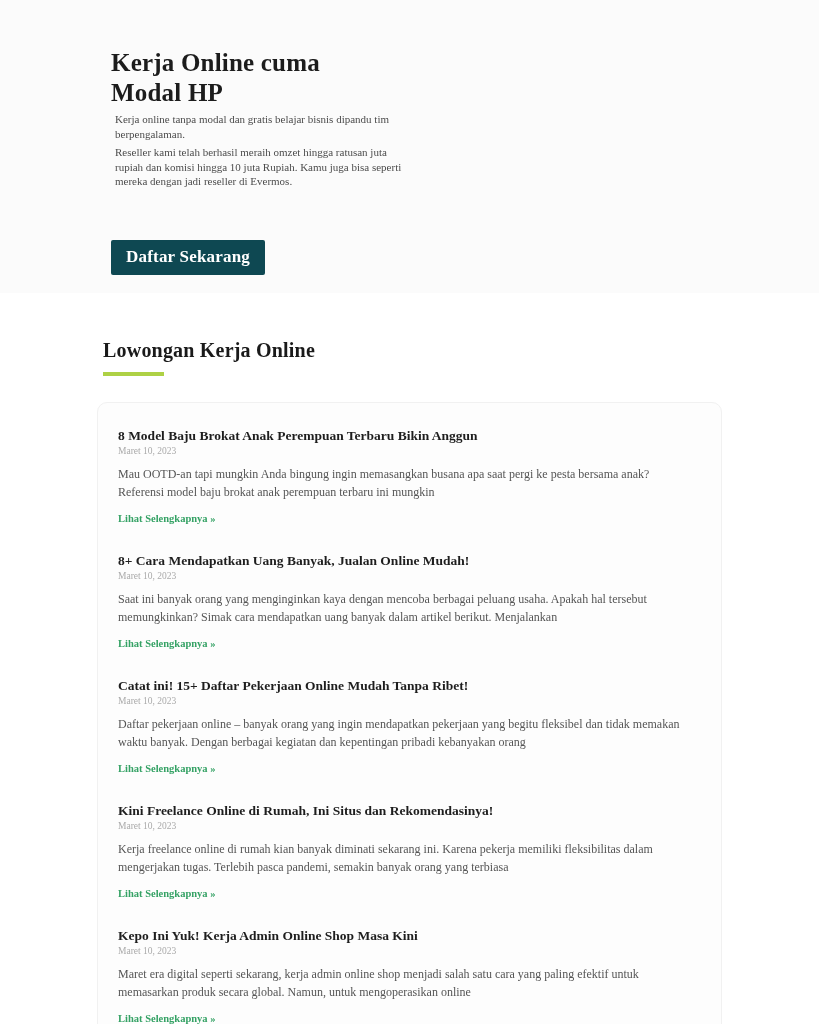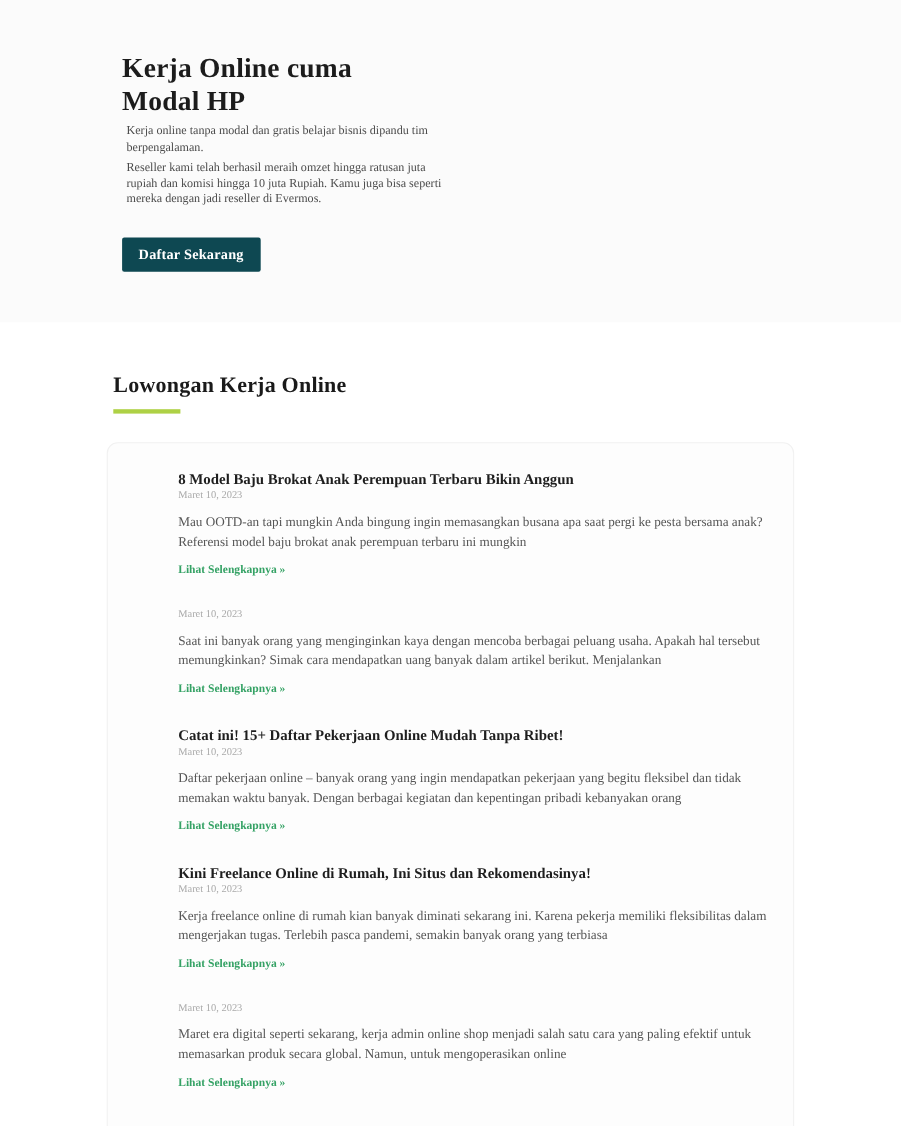--- a/index.html
+++ b/index.html
@@ -30,25 +30,25 @@
   }
   .hero-desc {
     max-width: 302px;
     font-size: 11px;
     line-height: 14.5px;
     color: #4c4c4c;
   }
   .hero-desc p { margin: 4px; }
   .cta-button {
     display: inline-block;
-    margin-top: 23px;
+    margin-top: 47px;
     background: #0e4852;
     color: #ffffff;
     font-family: "Liberation Serif", "DejaVu Serif", serif;
-    font-size: 13px;
+    font-size: 17px;
     font-weight: bold;
     padding: 7px 15px 8px 15px;
     border: none;
     border-radius: 2px;
     cursor: pointer;
     letter-spacing: 0.2px;
   }
 
   
   .jobs-section { padding-top: 45px; }
@@ -70,21 +70,21 @@
 
   .articles-card {
     width: 625px;
     margin: 26px 0 0 97px;
     background: #fdfdfd;
     border: 1px solid #f1f1f1;
     border-radius: 10px;
     padding: 25px 20px 30px 20px;
   }
 
-  .article { margin-bottom: 27px; margin-left: 44px; }
+  .article { margin-bottom: 27px; }
   .article-title {
     margin: 0 0 1px 0;
     font-size: 13.5px;
     line-height: 16px;
     font-weight: bold;
     color: #1e1e1e;
     cursor: pointer;
   }
   .article-date {
     margin: 0 0 9px 0;
@@ -128,39 +128,41 @@
   <div class="articles-card">
 
     <article class="article">
       <h3 class="article-title">8 Model Baju Brokat Anak Perempuan Terbaru Bikin Anggun</h3>
       <p class="article-date">Maret 10, 2023</p>
       <p class="article-excerpt">Mau OOTD-an tapi mungkin Anda bingung ingin memasangkan busana apa saat pergi ke pesta bersama anak? Referensi model baju brokat anak perempuan terbaru ini mungkin</p>
       <a class="read-more">Lihat Selengkapnya »</a>
     </article>
 
     <article class="article">
+      <h3 class="article-title">8+ Cara Mendapatkan Uang Banyak, Jualan Online Mudah!</h3>
       <p class="article-date">Maret 10, 2023</p>
       <p class="article-excerpt">Saat ini banyak orang yang menginginkan kaya dengan mencoba berbagai peluang usaha. Apakah hal tersebut memungkinkan? Simak cara mendapatkan uang banyak dalam artikel berikut. Menjalankan</p>
       <a class="read-more">Lihat Selengkapnya »</a>
     </article>
 
     <article class="article">
       <h3 class="article-title">Catat ini! 15+ Daftar Pekerjaan Online Mudah Tanpa Ribet!</h3>
       <p class="article-date">Maret 10, 2023</p>
       <p class="article-excerpt">Daftar pekerjaan online – banyak orang yang ingin mendapatkan pekerjaan yang begitu fleksibel dan tidak memakan waktu banyak. Dengan berbagai kegiatan dan kepentingan pribadi kebanyakan orang</p>
       <a class="read-more">Lihat Selengkapnya »</a>
     </article>
 
     <article class="article">
       <h3 class="article-title">Kini Freelance Online di Rumah, Ini Situs dan Rekomendasinya!</h3>
       <p class="article-date">Maret 10, 2023</p>
       <p class="article-excerpt">Kerja freelance online di rumah kian banyak diminati sekarang ini. Karena pekerja memiliki fleksibilitas dalam mengerjakan tugas. Terlebih pasca pandemi, semakin banyak orang yang terbiasa</p>
       <a class="read-more">Lihat Selengkapnya »</a>
     </article>
 
     <article class="article">
+      <h3 class="article-title">Kepo Ini Yuk! Kerja Admin Online Shop Masa Kini</h3>
       <p class="article-date">Maret 10, 2023</p>
       <p class="article-excerpt">Maret era digital seperti sekarang, kerja admin online shop menjadi salah satu cara yang paling efektif untuk memasarkan produk secara global. Namun, untuk mengoperasikan online</p>
       <a class="read-more">Lihat Selengkapnya »</a>
     </article>
 
   </div>
 </section>
 
 </body></html>

